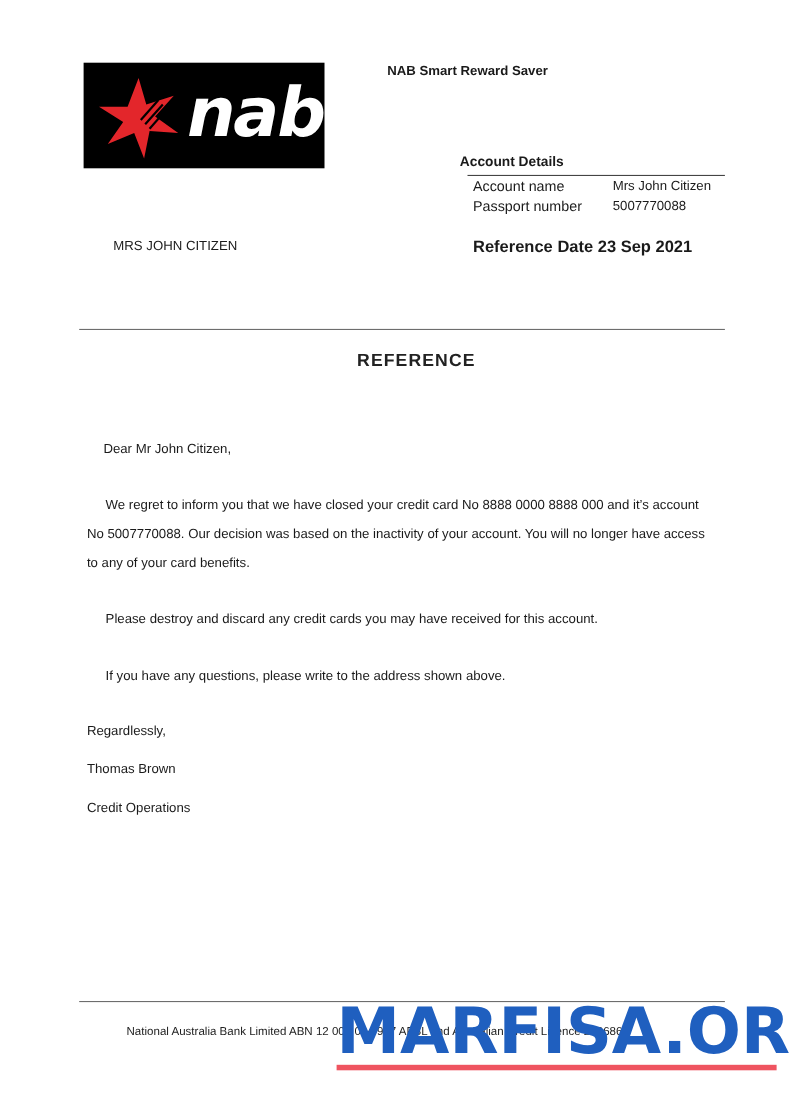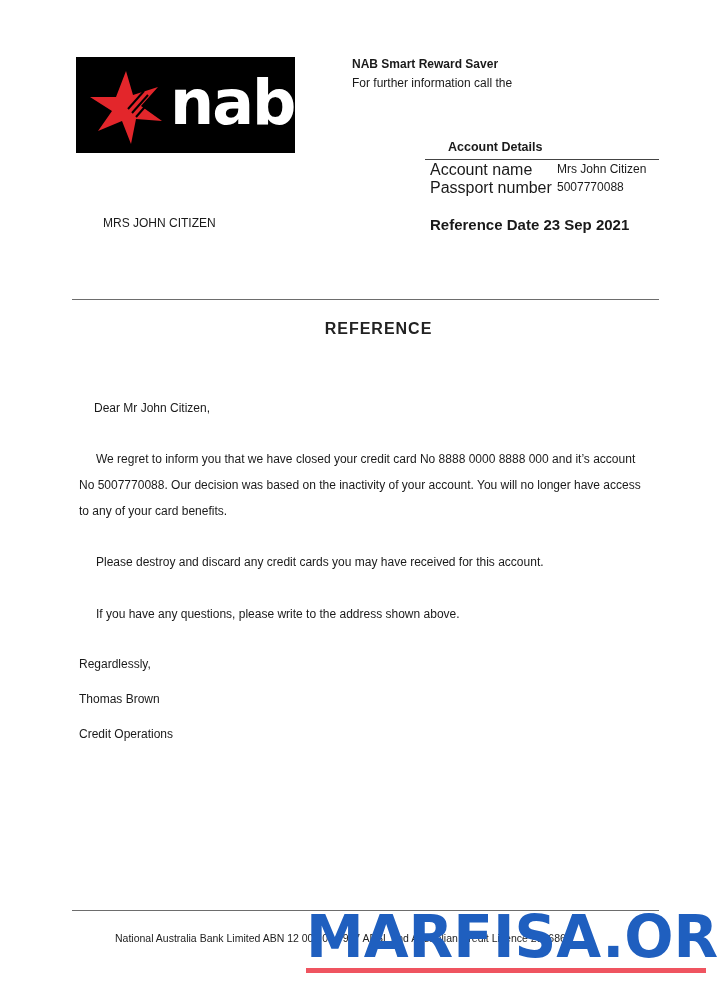--- a/index.html
+++ b/index.html
@@ -2,33 +2,33 @@
 <html><head>
 <meta charset="utf-8">
 <style>
   html, body { margin: 0; padding: 0; }
   body {
     width: 720px; height: 1000px; background: #ffffff; position: relative; overflow: hidden;
     font-family: "Liberation Sans", "DejaVu Sans", sans-serif; color: #1a1a1a;
   }
   .abs { position: absolute; }
   .logo {
-    left: 76px; top: 57px; width: 219px; height: 96px; background: #000000;
+    left: 76px; top: 57px; width: 219px; height: 96px; background: #000000; font-style: italic;
   }
   .logo svg { position: absolute; left: 10px; top: 12px; }
   .logo-text {
     position: absolute; left: 94px; top: 8px; font-family: "DejaVu Sans", sans-serif;
     font-weight: bold; font-size: 62px; color: #ffffff; letter-spacing: -2px; line-height: 76px;
   }
   .txt { font-size: 12px; line-height: 19px; white-space: nowrap; }
   .bold { font-weight: bold; }
   .contact { left: 352px; top: 55px; }
-  .acct-title { left: 448px; top: 140px; font-size: 12.5px; font-weight: bold; }
+  .acct-title { left: 418px; top: 140px; font-size: 12.5px; font-weight: bold; }
   .acct-rule { left: 425px; top: 159px; width: 234px; height: 1px; background: #444; }
-  .acct-row { left: 430px; font-size: 16px; }
+  .acct-row { left: 430px; font-size: 13px; }
   .acct-val { left: 557px; font-size: 12px; }
   .refdate { left: 430px; top: 215px; font-size: 15px; font-weight: bold; }
   .addr { left: 103px; top: 214px; font-size: 12px; line-height: 19px; }
   .rule { left: 72px; height: 1px; width: 587px; background: #6d6d6d; }
   .heading {
     left: 0; width: 757px; top: 320px; text-align: center; font-size: 16px; font-weight: bold;
     letter-spacing: 1px; color: #222;
   }
   .body-p { font-size: 12px; line-height: 26px; }
   .footer-txt { left: 115px; top: 929px; font-size: 10.5px; color: #222; }
@@ -46,21 +46,20 @@
     <polygon points="40,2 47,26 72,18 55,37 76,52 50,50 45,75 36,52 12,62 26,42 4,28 30,28" fill="#e3262b"></polygon>
     <line x1="42" y1="40" x2="58" y2="22" stroke="#000" stroke-width="2"></line>
     <line x1="46" y1="44" x2="62" y2="26" stroke="#000" stroke-width="2"></line>
     <line x1="50" y1="48" x2="64" y2="32" stroke="#000" stroke-width="2"></line>
   </svg>
   <span class="logo-text">nab</span>
 </div>
 
 <div class="abs txt contact">
   <div class="bold">NAB Smart Reward Saver</div>
-  <div>For further information call the</div>
 </div>
 
 <div class="abs acct-title">Account Details</div>
 <div class="abs acct-rule"></div>
 <div class="abs txt acct-row" style="top:160px">Account name</div>
 <div class="abs txt acct-val" style="top:160px">Mrs John Citizen</div>
 <div class="abs txt acct-row" style="top:178px">Passport number</div>
 <div class="abs txt acct-val" style="top:178px">5007770088</div>
 <div class="abs txt refdate">Reference Date 23 Sep 2021</div>
 

